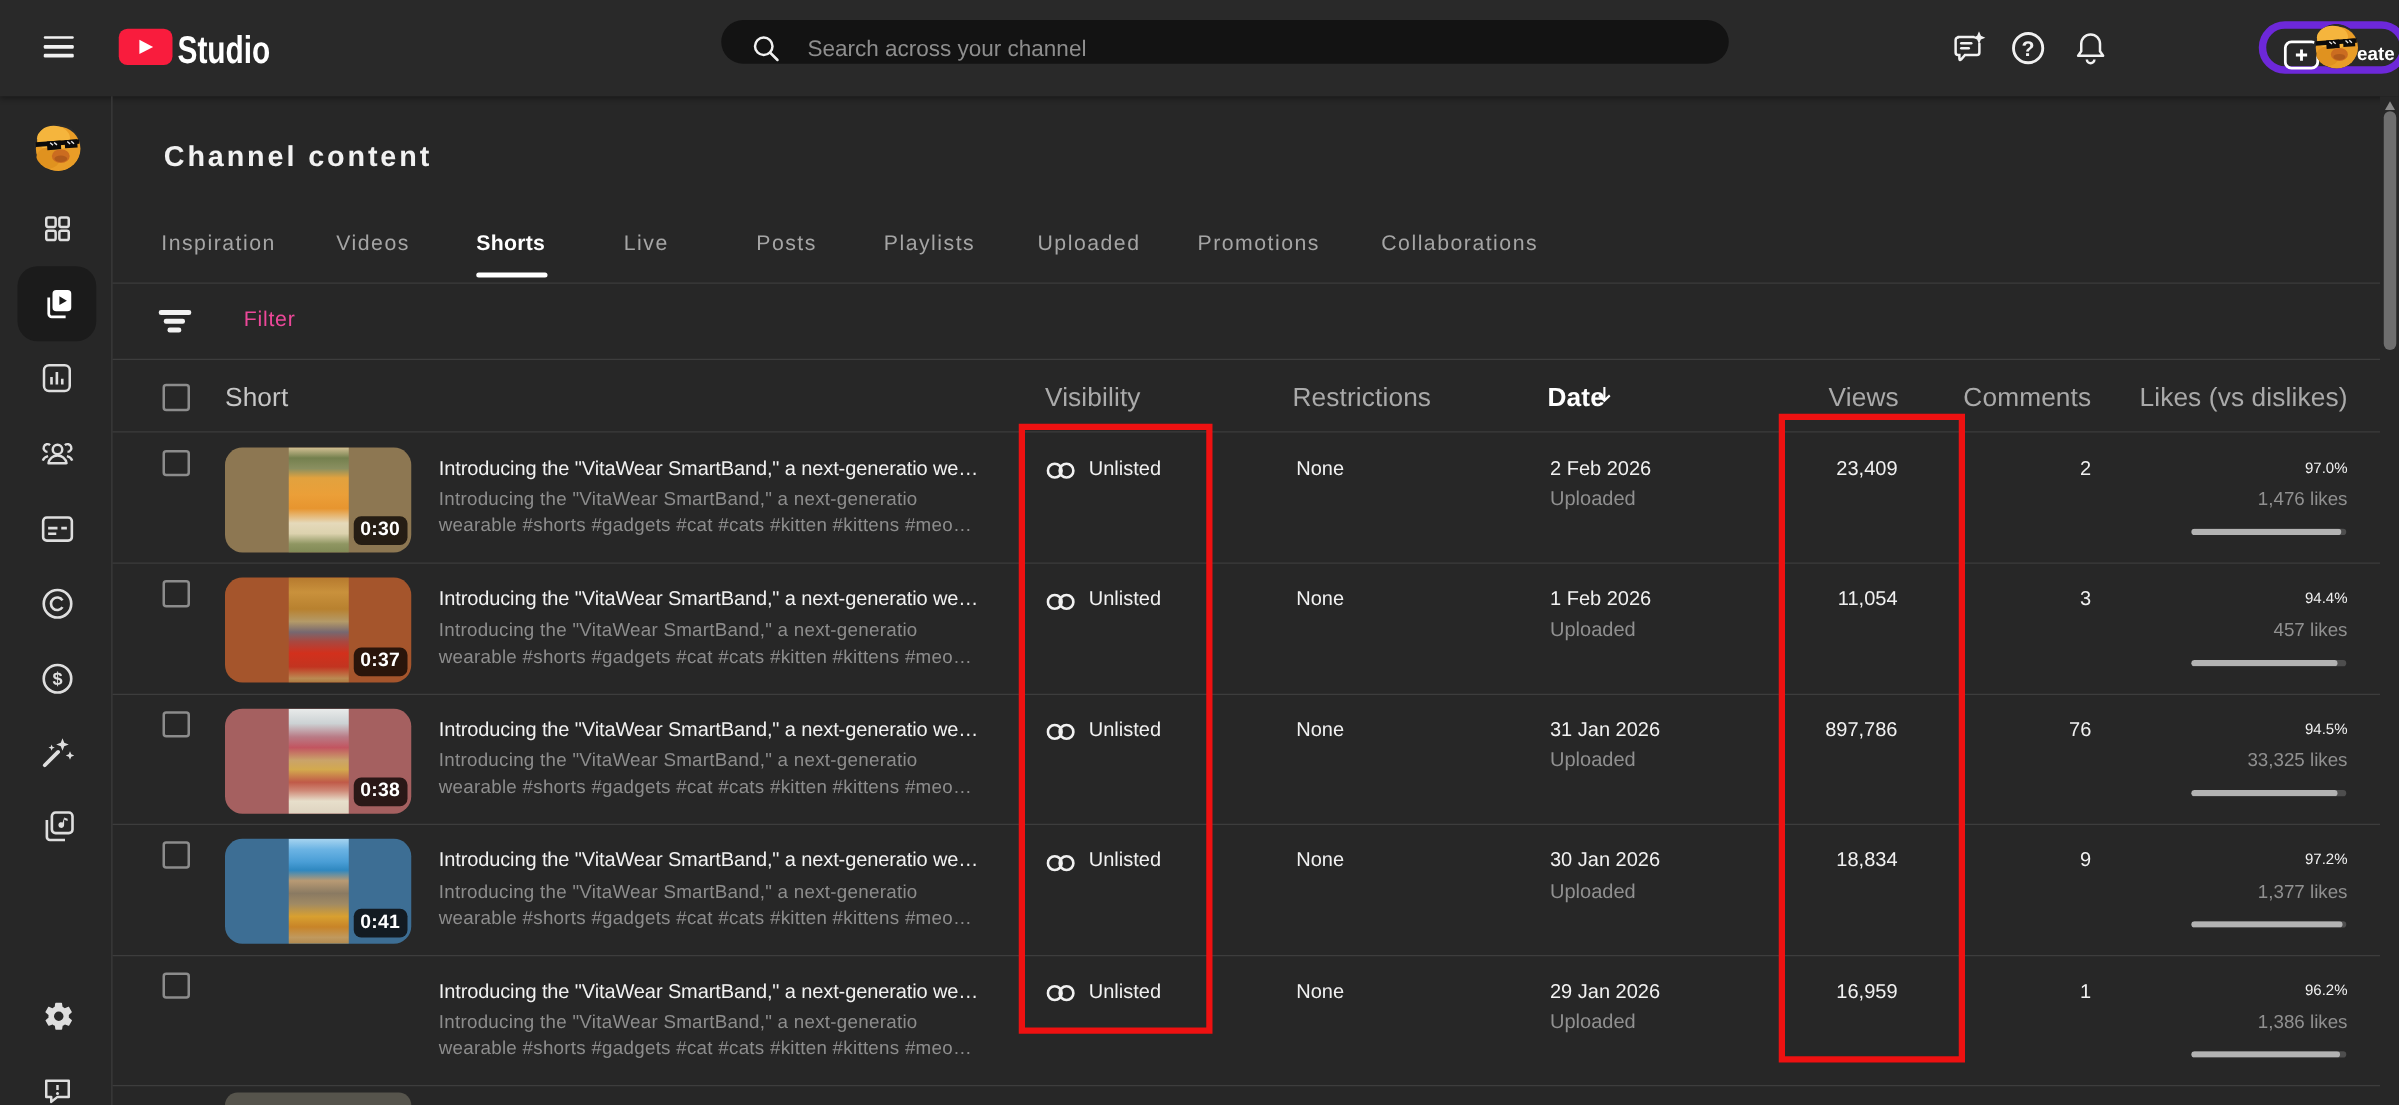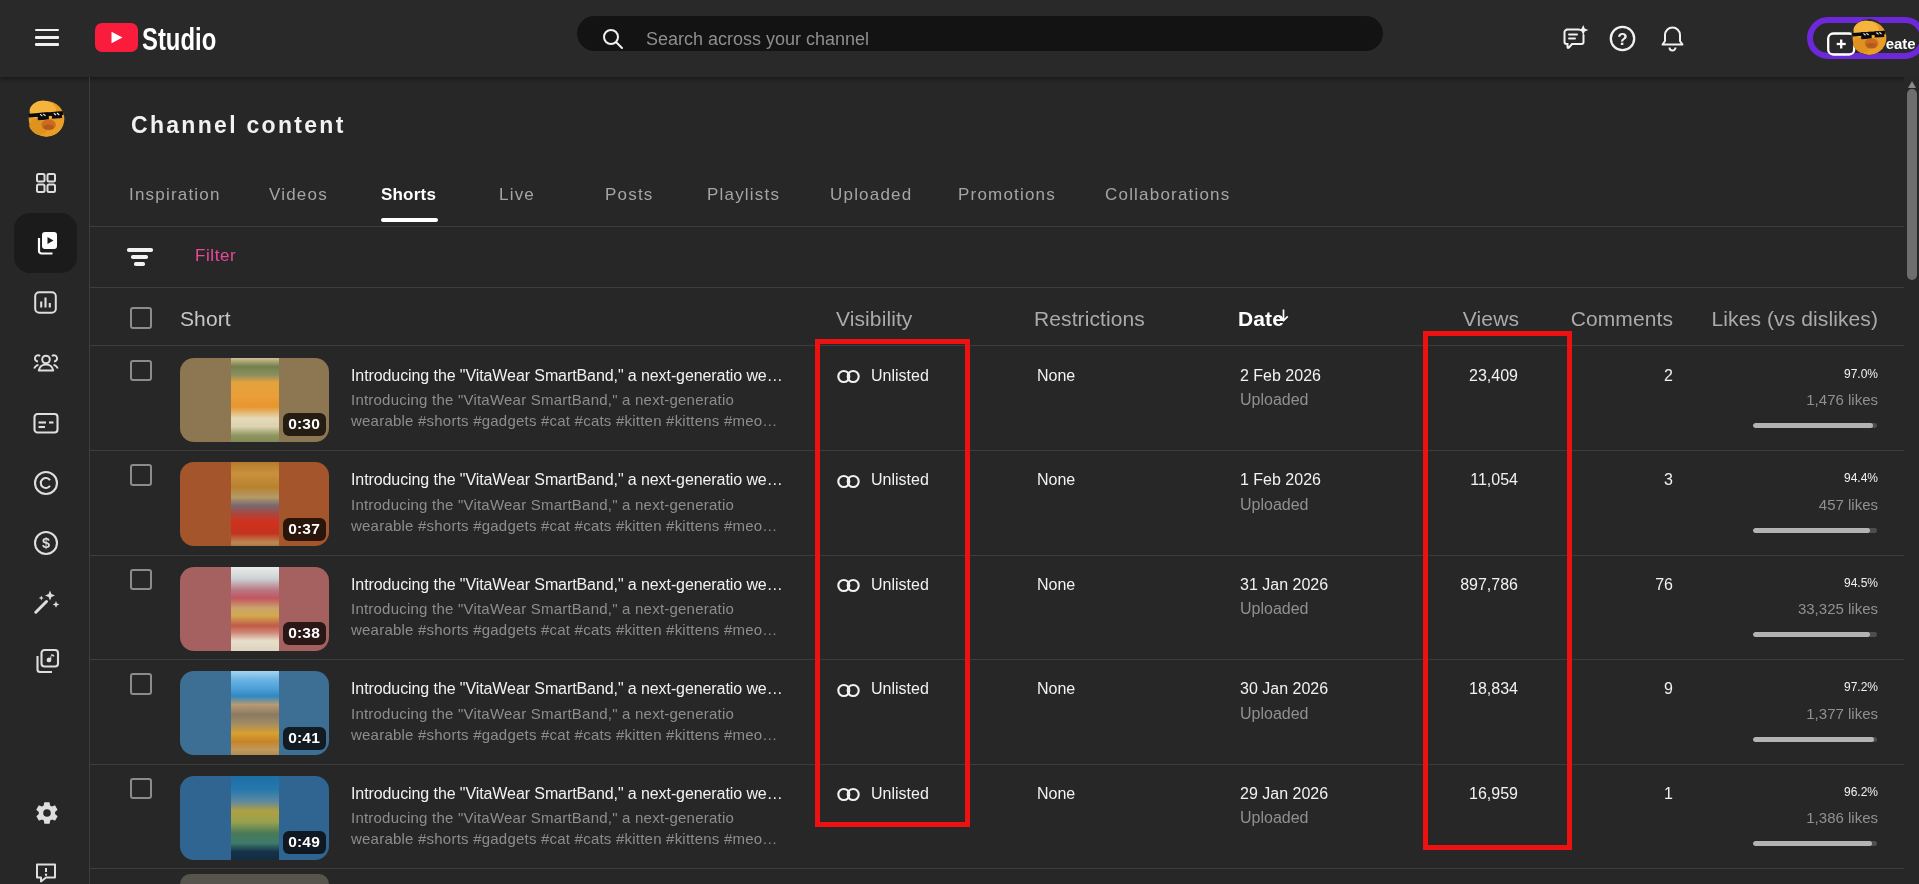--- a/index.html
+++ b/index.html
@@ -353,24 +353,20 @@
     <div class="comm">9</div>
     <div class="pct">97.2%</div>
     <div class="lk">1,377 likes</div>
     <div class="bar">
       <div style="width:97.2%;"></div>
     </div>
   </div>
   <div class="rowline" style="top:763.5px;"></div>
 <div class="row" style="top:764px;">
     <div class="cb" style="left:40px; top:13.5px;"></div>
-    <div class="thumb" style="background:#2f6590;">
-      <div class="mid" style="background:linear-gradient(180deg,#1d6ea5 0%,#2579ae 16%,#5d88a0 30%,#b0a040 42%,#97a14e 55%,#4a7a58 68%,#3d7a6a 80%,#16324a 90%,#122c40 100%);"></div>
-      <div class="dur">0:49</div>
-    </div>
     <div class="rtitle">Introducing the "VitaWear SmartBand," a next-generatio we…</div>
     <div class="rdesc">Introducing the "VitaWear SmartBand," a next-generatio<br>wearable #shorts #gadgets #cat #cats #kitten #kittens #meo…</div>
     <div class="vis">
       <svg width="24" height="17" viewBox="0 0 24 17">
         <circle cx="6.8" cy="8.5" r="5.5" fill="none" stroke="#f1f1f1" stroke-width="2.1"></circle>
         <circle cx="16.2" cy="8.5" r="5.5" fill="none" stroke="#f1f1f1" stroke-width="2.1"></circle>
       </svg>
       <span>Unlisted</span>
     </div>
     <div class="none">None</div>

